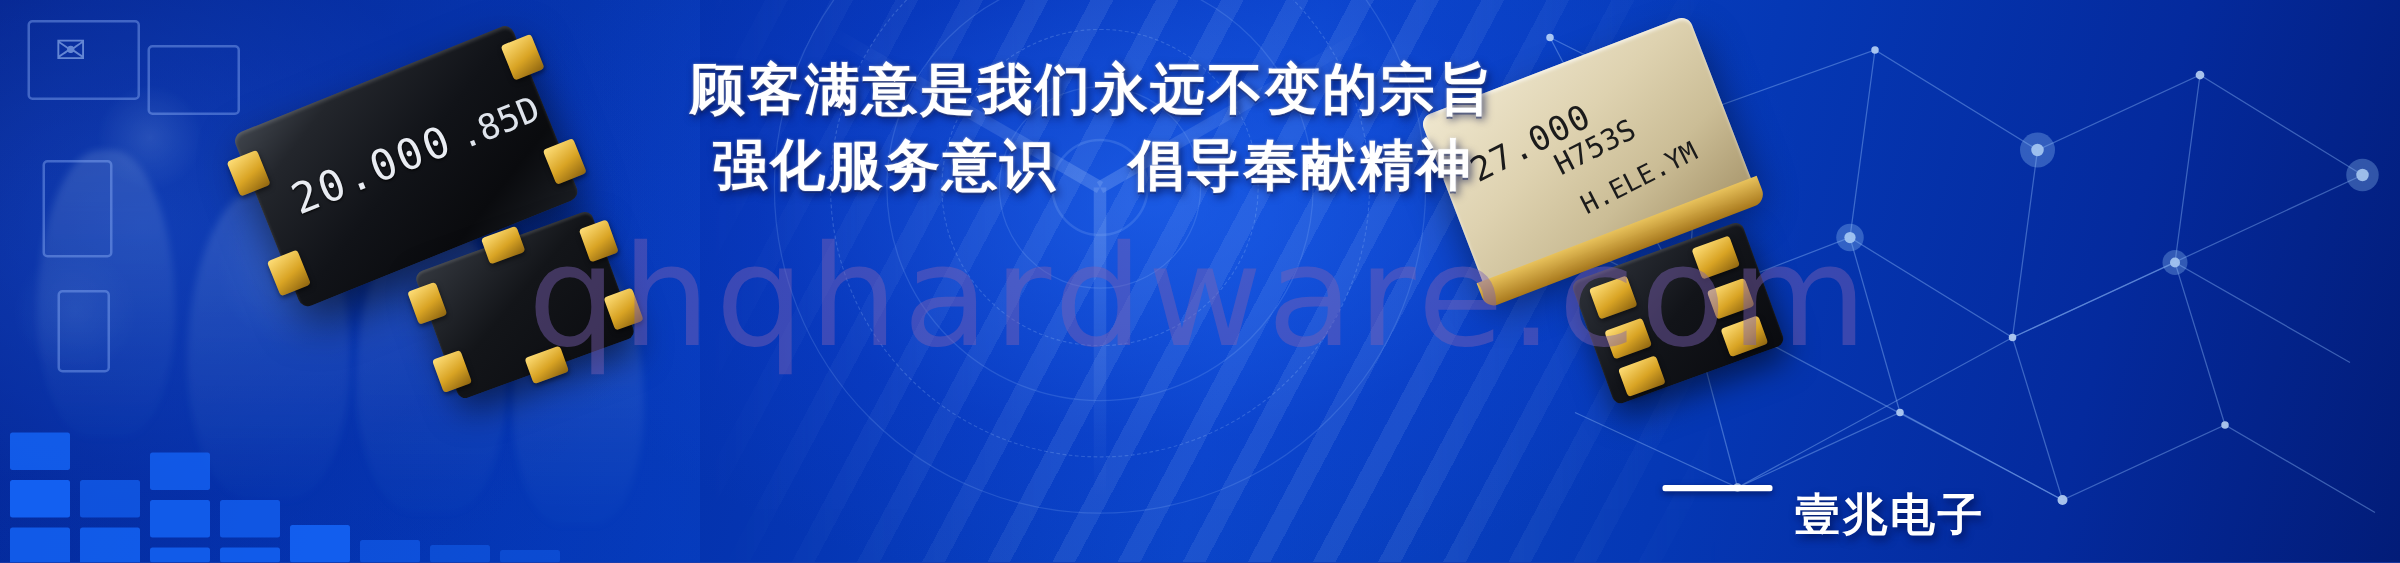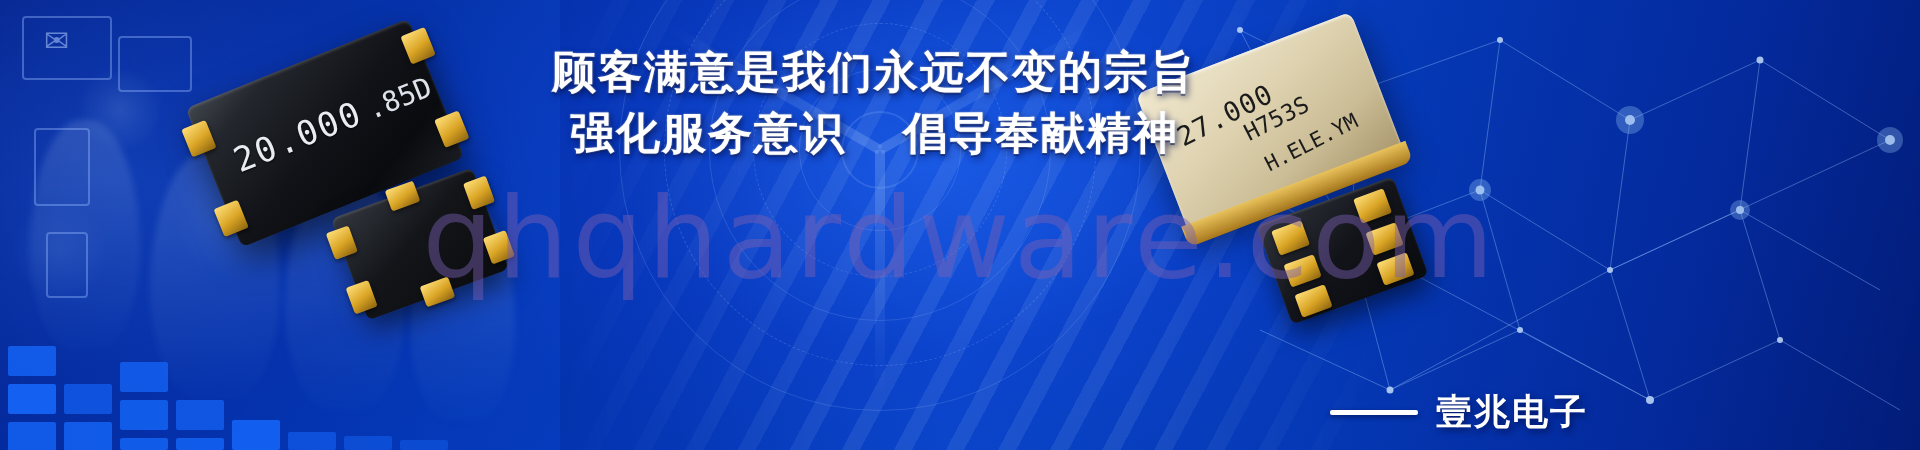--- a/index.html
+++ b/index.html
@@ -210,21 +210,20 @@
   }
   .hl-line.l1 { margin-left: 18px; }
   .hl-line.l2 { margin-left: 52px; }
   .hl-line.l3 { margin-left: 70px; }
   .hl-line.l4 { margin-left: 28px; }
 
   .sign {
     position: absolute;
     left: 1330px; top: 388px;
     display: flex;
-    align-items: center;
     gap: 18px;
     z-index: 6;
   }
   .sign .rule {
     width: 88px; height: 5px;
     background: #ffffff;
     border-radius: 2px;
     box-shadow: 0 2px 5px rgba(0,10,60,.6);
   }
   .sign .name {

